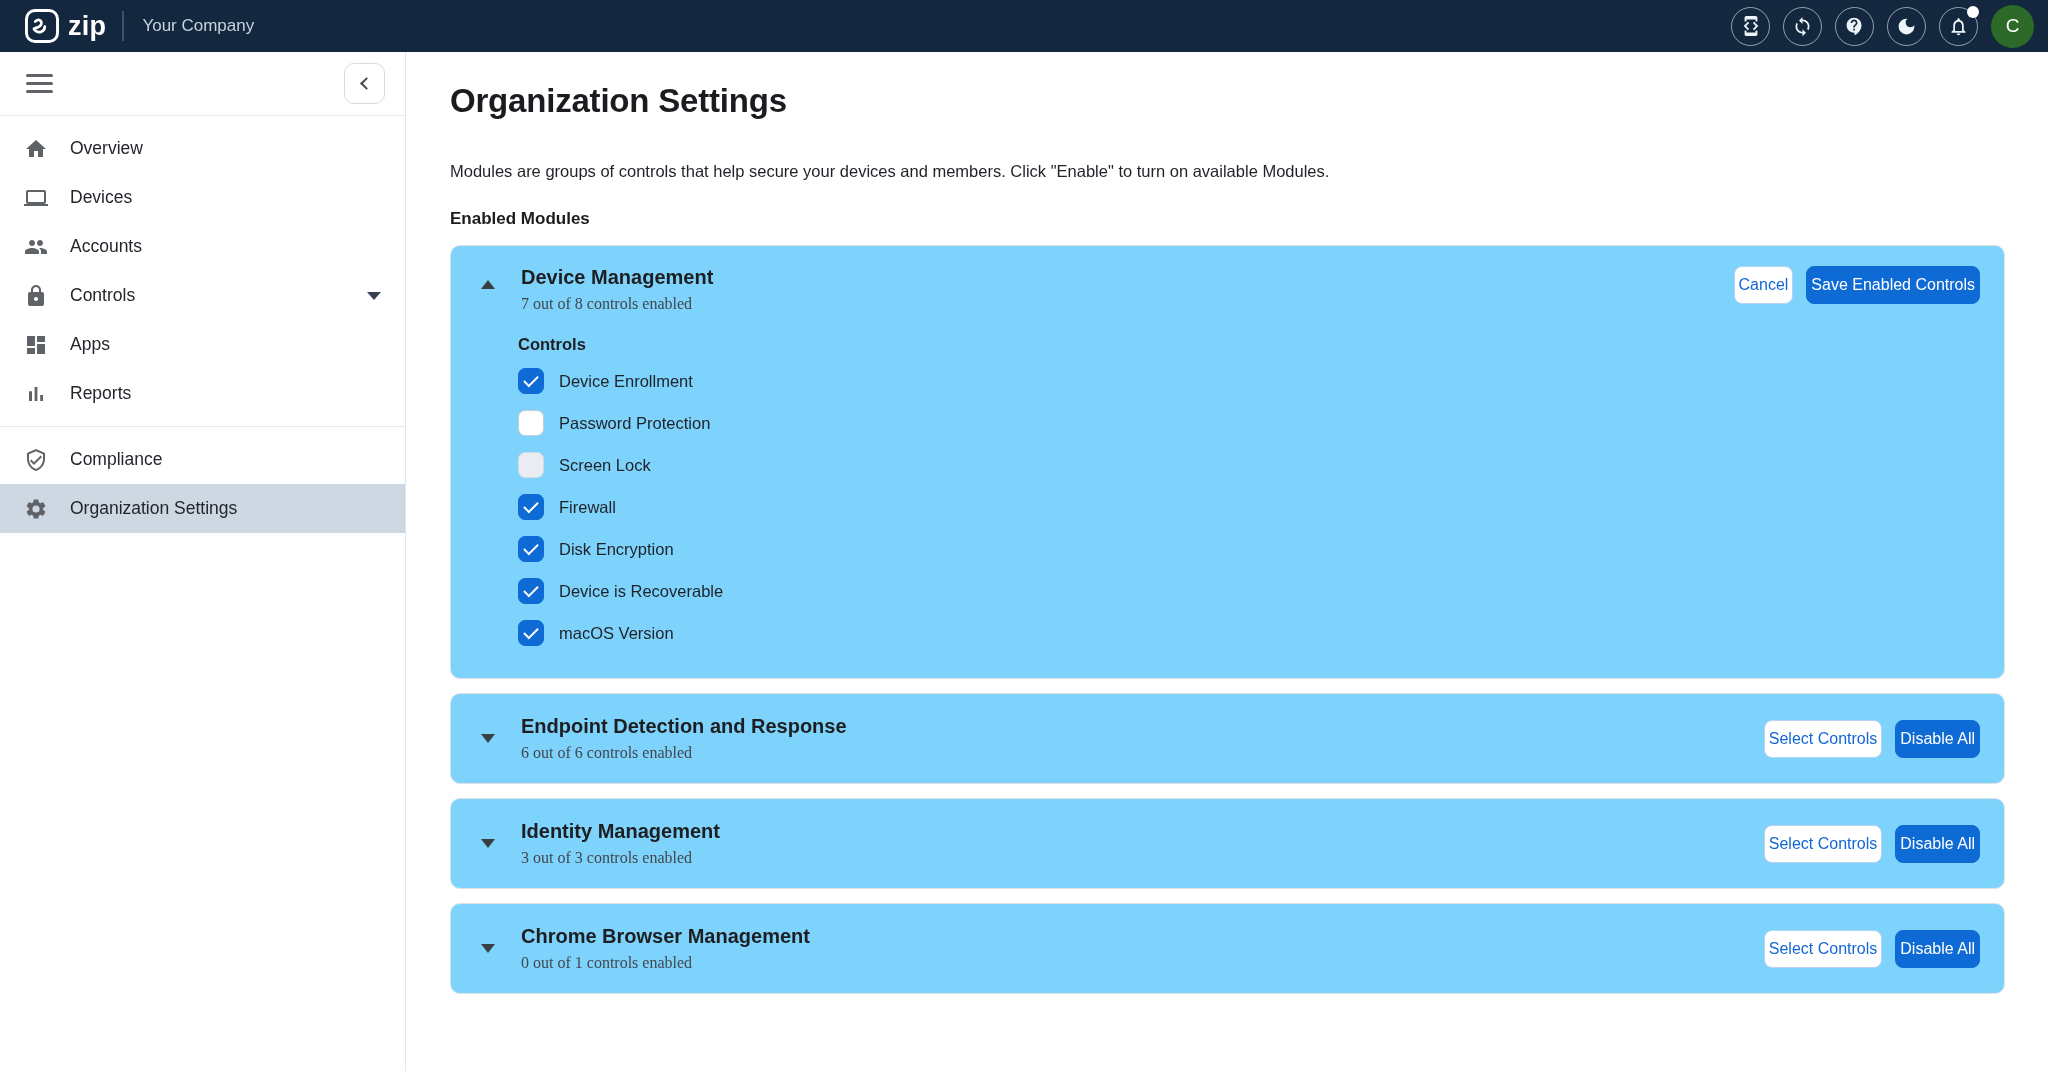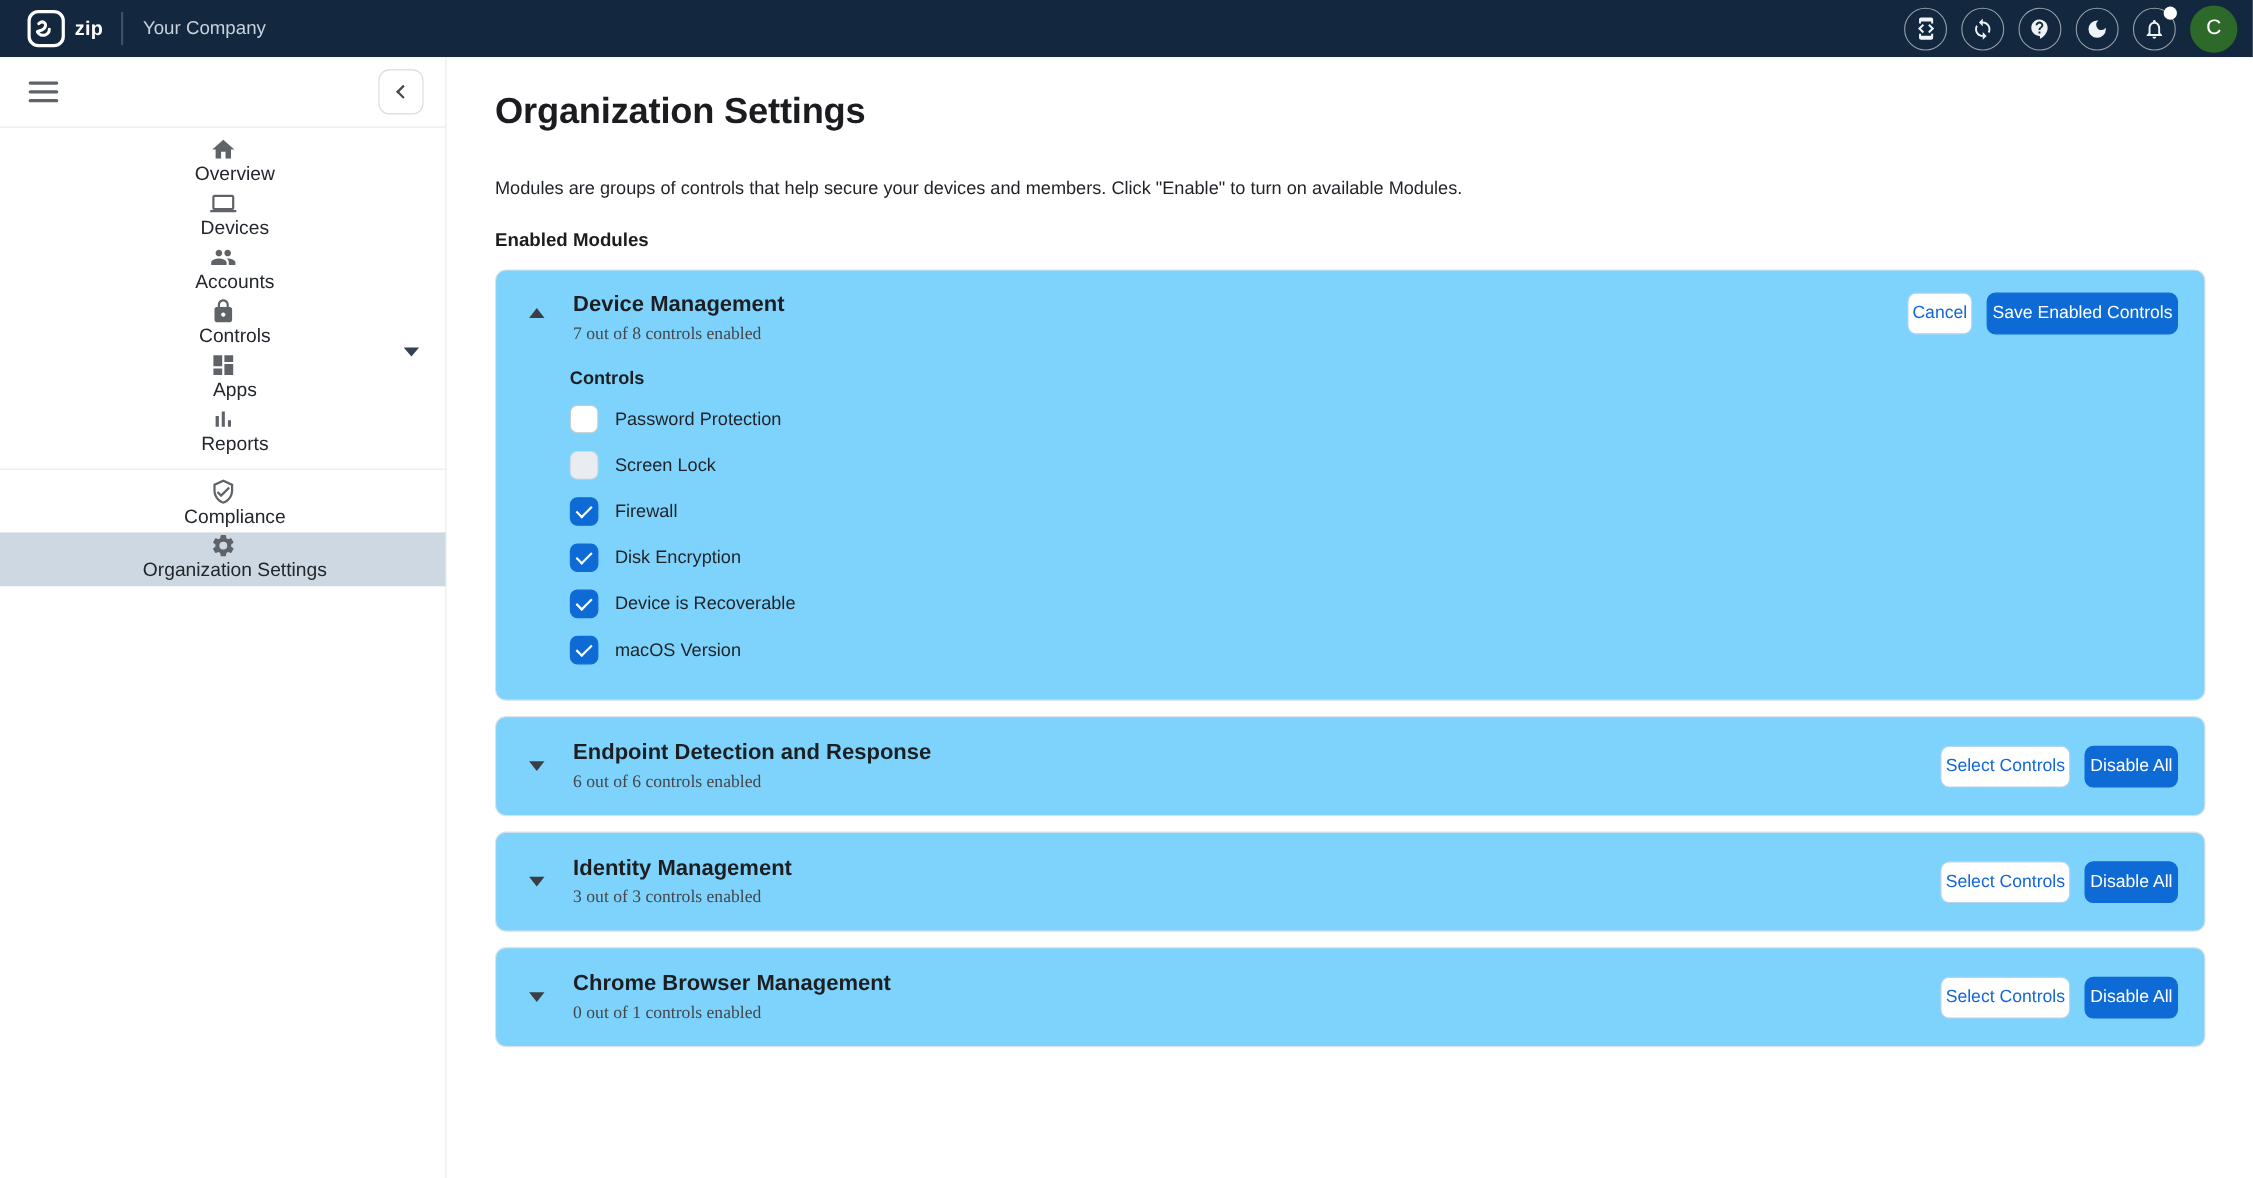--- a/index.html
+++ b/index.html
@@ -3,21 +3,21 @@
 <meta charset="utf-8">
 <style>
   * { margin:0; padding:0; box-sizing:border-box; }
   html,body { width:2048px; height:1071px; overflow:hidden; background:#fff;
               font-family:"Liberation Sans","DejaVu Sans",sans-serif; }
 
   
   .topbar { position:absolute; left:0; top:0; width:2048px; height:52px;
             background:#13283E; display:flex; align-items:center; padding:0 14px 0 24px; }
   .logo-wrap { display:flex; align-items:center; gap:8px; }
-  .logo-text { color:#fff; font-size:18px; font-weight:800; letter-spacing:.3px; }
+  .logo-text { color:#fff; font-size:27px; font-weight:800; letter-spacing:.3px; }
   .topbar-divider { width:2px; height:30px; background:#3d5269; margin:0 18px 0 16px; }
   .company-name { color:#c7d2de; font-size:17px; }
   .topbar-right { margin-left:auto; display:flex; align-items:center; gap:13px; }
   .icon-circle { position:relative; width:39px; height:39px; border-radius:50%;
                  border:1.5px solid rgba(255,255,255,.55); display:flex;
                  align-items:center; justify-content:center; cursor:pointer; }
   .icon-circle svg { fill:#eef3f8; }
   .badge-dot { display:none; position:absolute; top:-2px; right:-2px; width:12px; height:12px;
                border-radius:50%; background:#fff; }
   .badge-dot.show { display:block; }
@@ -29,21 +29,21 @@
              background:#fff; border-right:1px solid #e2e6ea; }
   .sidebar-header { height:64px; display:flex; align-items:center; justify-content:space-between;
                     padding:0 20px 0 26px; border-bottom:1px solid #e5e8ec; }
   .hamburger { width:27px; cursor:pointer; }
   .hamburger div { height:3px; background:#5f6368; border-radius:2px; margin:5px 0; }
   .collapse-btn { width:41px; height:41px; border:1px solid #d5dce4; border-radius:10px;
                   background:#fff; display:flex; align-items:center; justify-content:center; cursor:pointer; }
   .chev-left { display:inline-block; width:9px; height:9px; border:solid #45494e;
                border-width:0 2.2px 2.2px 0; transform:rotate(135deg); margin-left:4px; }
   .nav { padding-top:8px; }
-  .nav-item { height:49px; display:flex; align-items:center; padding:0 24px; cursor:pointer;flex-direction:column; }
+  .nav-item { height:49px; display:flex; align-items:center; padding:0 24px; cursor:pointer; }
   .nav-item.selected { background:#cdd8e2; }
   .nav-item svg { fill:#5f6368; flex:none; }
   .nav-label { font-size:17.5px; color:#23272d; margin-left:22px; }
   .nav-caret { margin-left:auto; width:0; height:0; border-left:7px solid transparent;
                border-right:7px solid transparent; border-top:8px solid #374151; }
   .nav-divider { height:1px; background:#e5e8ec; margin:8px 0; }
 
   
   .main { position:absolute; left:406px; top:52px; width:1642px; height:1019px; background:#fff; }
   .page-title { margin:30px 0 0 44px; font-size:33px; font-weight:700; color:#1b1c1f;
@@ -225,20 +225,24 @@
         <div class="card-actions">
           <button class="btn btn-outline">Cancel</button>
           <button class="btn btn-filled">Save Enabled Controls</button>
         </div>
       </div>
 
       <div class="controls-block">
         <div class="controls-label">Controls</div>
         <div class="check-list">
           <div class="check-row">
+            <span class="checkbox checked"></span>
+            <span class="check-label">Device Enrollment</span>
+          </div>
+          <div class="check-row">
             <span class="checkbox"></span>
             <span class="check-label">Password Protection</span>
           </div>
           <div class="check-row">
             <span class="checkbox disabled"></span>
             <span class="check-label">Screen Lock</span>
           </div>
           <div class="check-row">
             <span class="checkbox checked"></span>
             <span class="check-label">Firewall</span>

